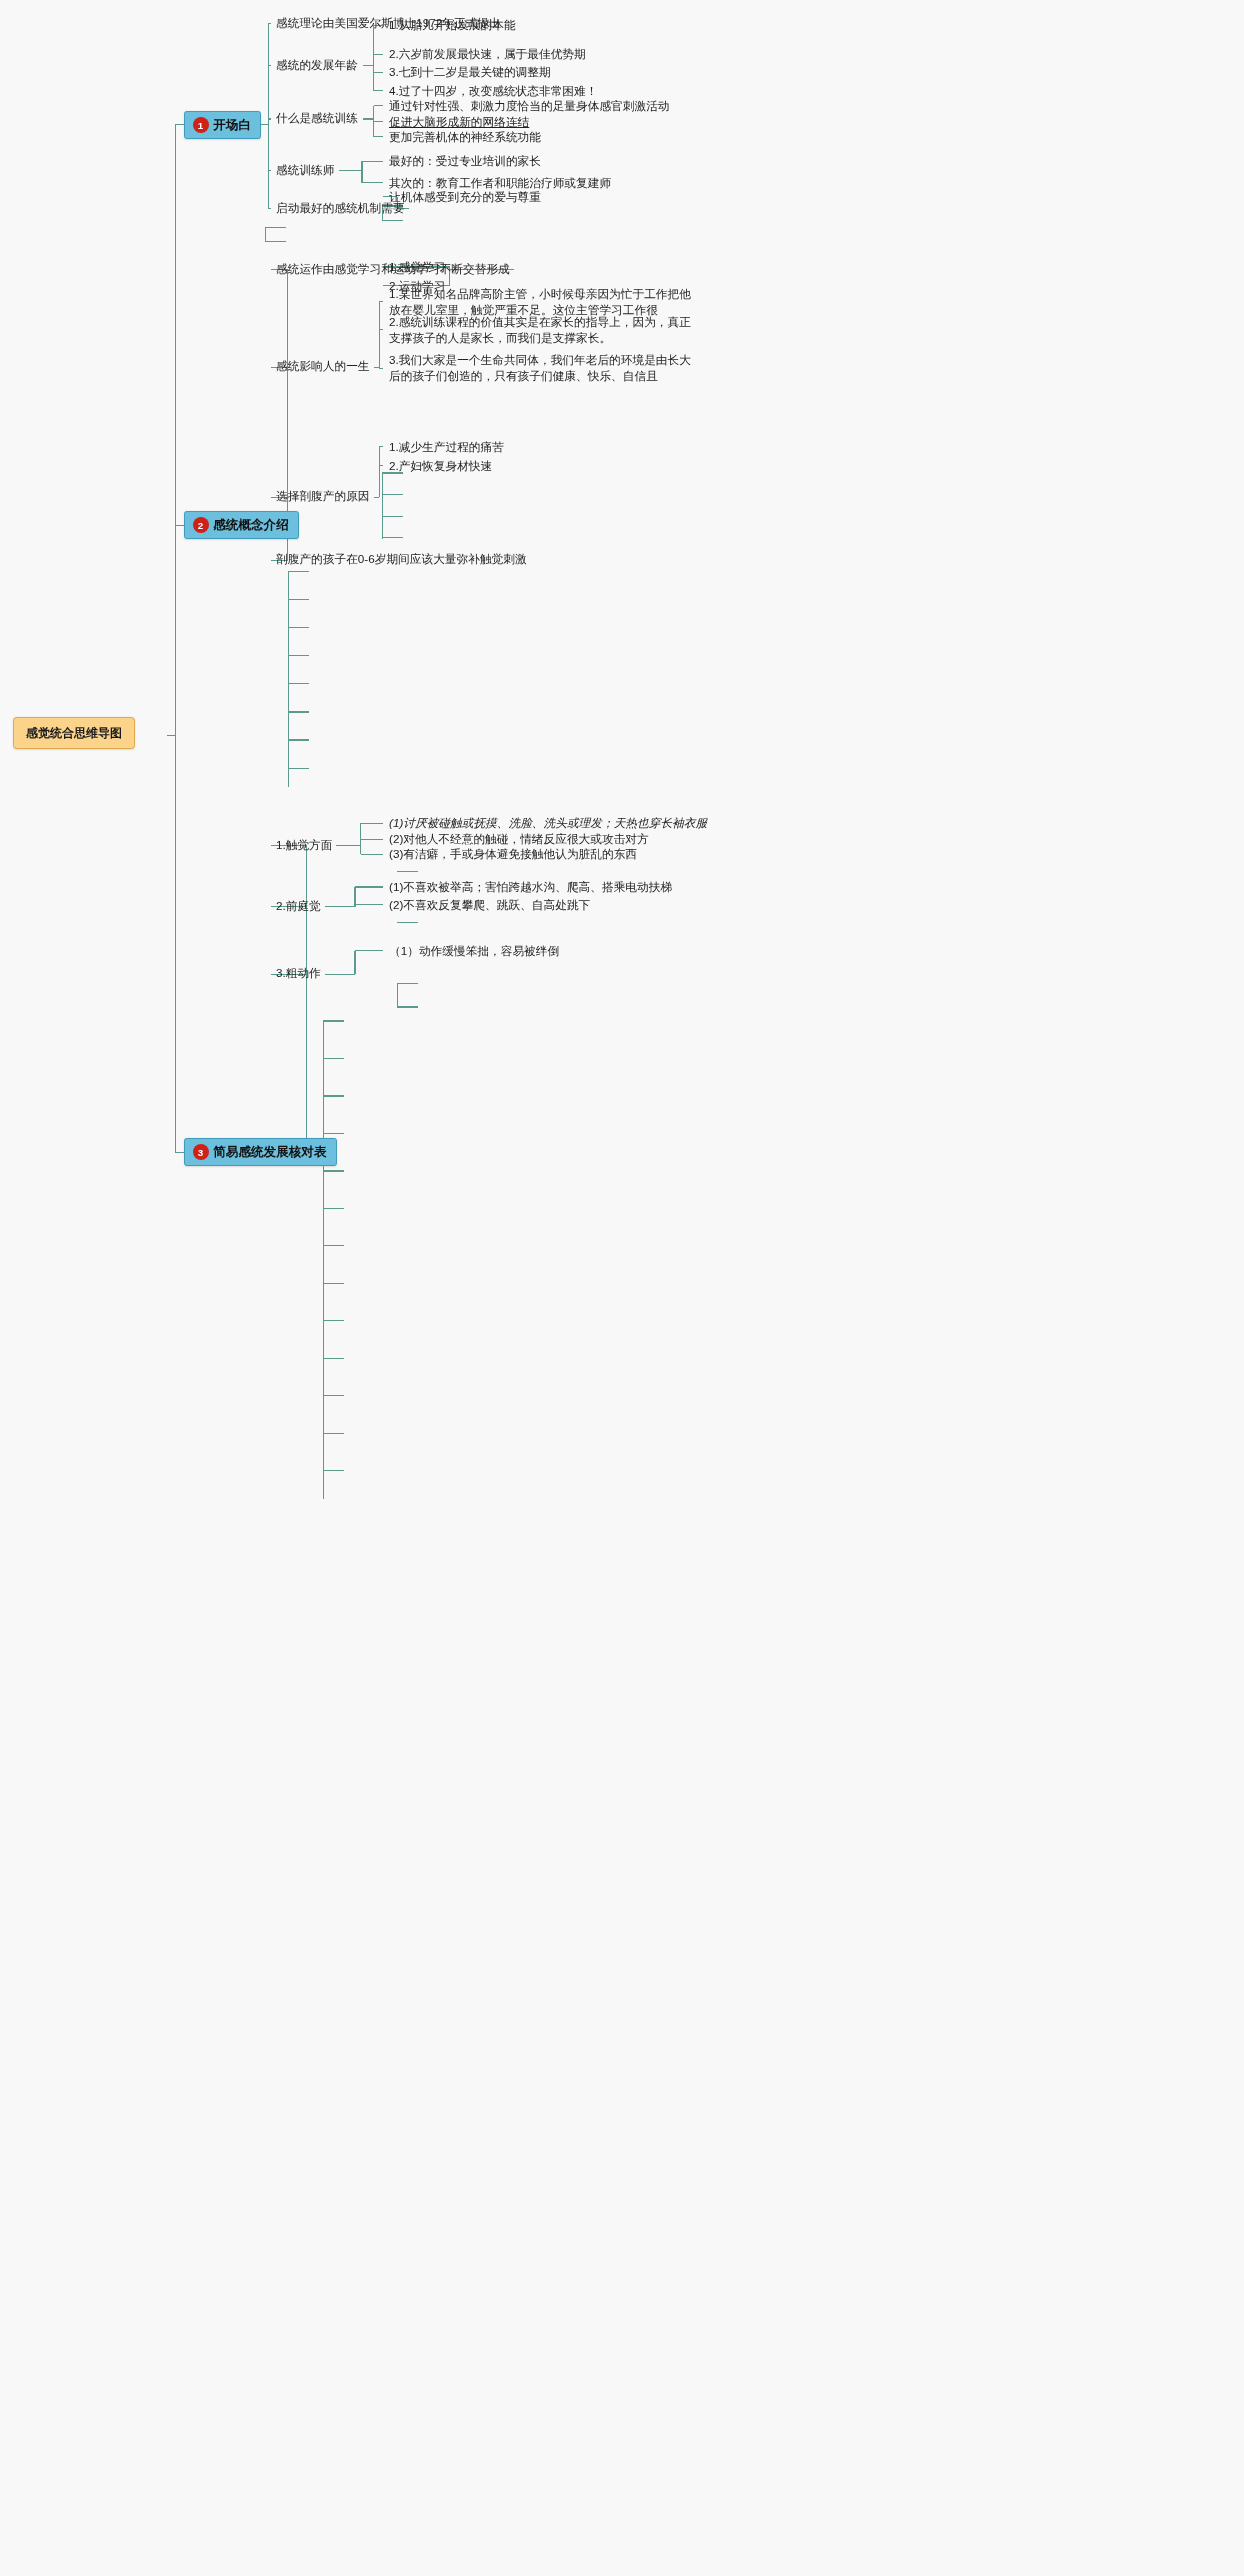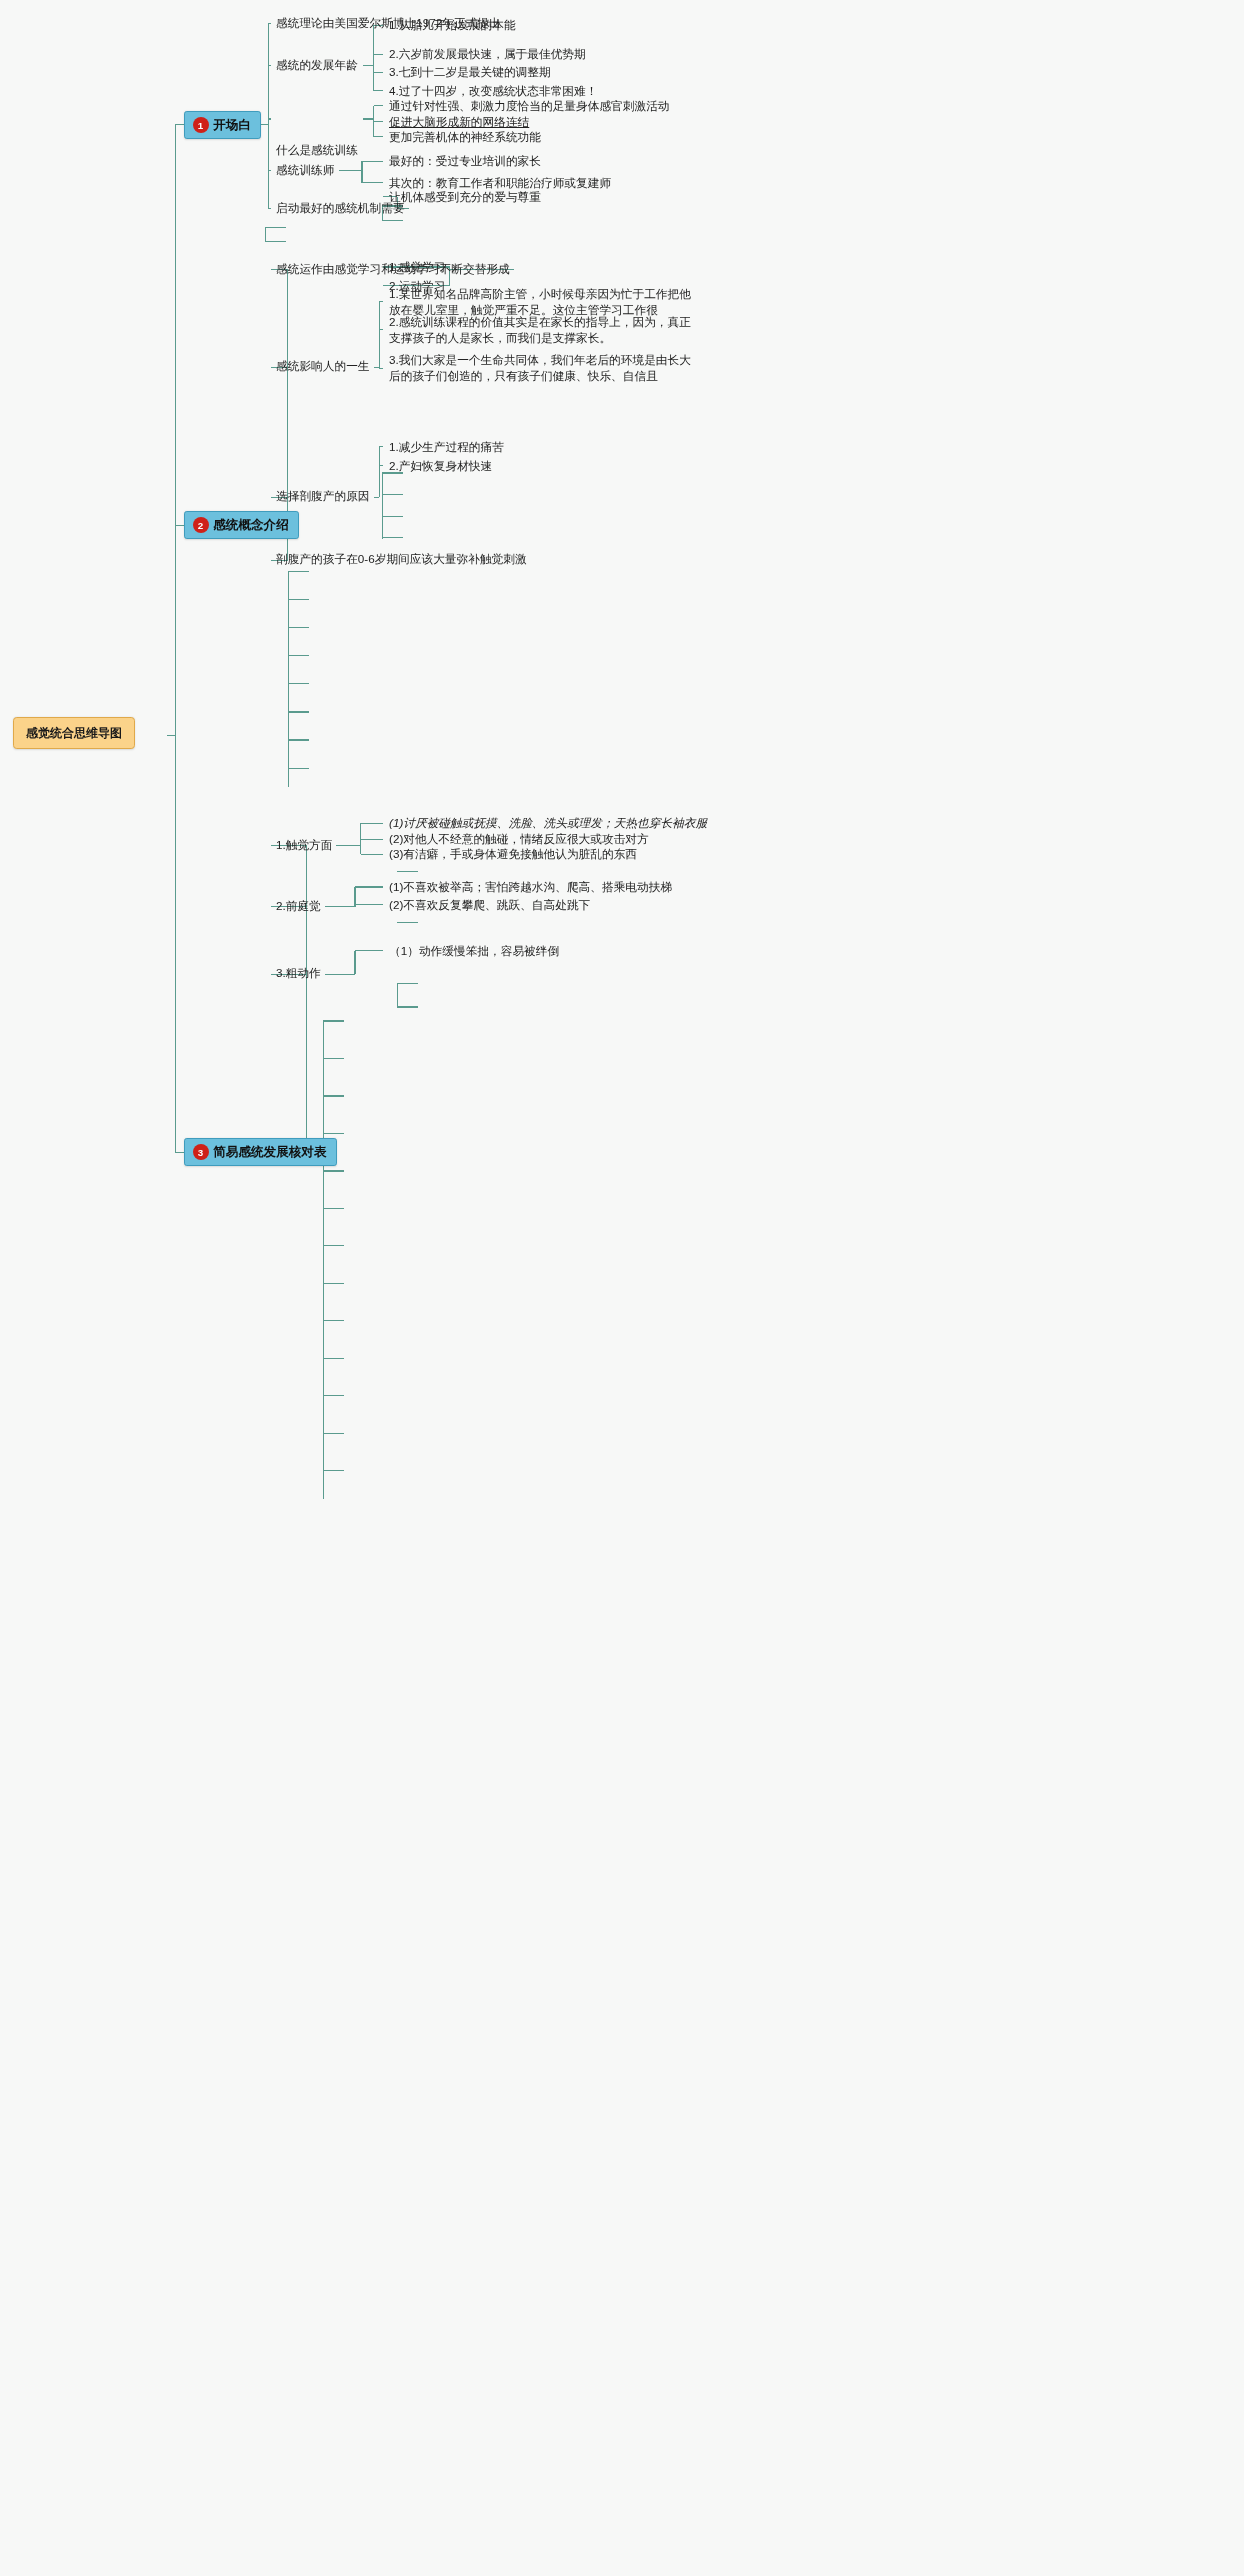--- a/index.html
+++ b/index.html
@@ -155,21 +155,21 @@
     <div class="l1-box" style="left: 184px; top: 111px;">
       <span class="badge">1</span>
       <span class="l1-label">开场白</span>
     </div>
     <div class="l2-text" style="left: 276px; top: 15.5px;">感统理论由美国爱尔斯博士1972年正式提出</div>
     <div class="l2-text" style="left: 276px; top: 58px;">感统的发展年龄</div>
     <div class="leaf-text" style="left: 389px; width: 244px; top: 17.3px;">1.从胎儿开始发展的本能</div>
     <div class="leaf-text" style="left: 389px; width: 272px; top: 46px;">2.六岁前发展最快速，属于最佳优势期</div>
     <div class="leaf-text" style="left: 389px; width: 234px; top: 64px;">3.七到十二岁是最关键的调整期</div>
     <div class="leaf-text" style="left: 389px; width: 281px; top: 83px;">4.过了十四岁，改变感统状态非常困难！</div>
-    <div class="l2-text" style="left: 276px; top: 111px; margin-top: 32px;">什么是感统训练</div>
+    <div class="l2-text" style="left: 276px; top: 111px;">什么是感统训练</div>
     <div class="leaf-text" style="left: 389px; width: 309px; top: 98px;">通过针对性强、刺激力度恰当的足量身体感官刺激活动</div>
     <div class="leaf-text" style="left: 389px; width: 234px; top: 114px; text-decoration: underline;">促进大脑形成新的网络连结</div>
     <div class="leaf-text" style="left: 389px; width: 244px; top: 129px;">更加完善机体的神经系统功能</div>
     <div class="l2-text" style="left: 276px; top: 163px;">感统训练师</div>
     <div class="leaf-text" style="left: 389px; width: 244px; top: 153px;">最好的：受过专业培训的家长</div>
     <div class="leaf-text" style="left: 389px; width: 300px; top: 175px;">其次的：教育工作者和职能治疗师或复建师</div>
     <div class="l2-text" style="left: 276px; top: 201px;">启动最好的感统机制需要</div>
     <div class="leaf-text" style="left: 389px; width: 234px; top: 189px;">让机体感受到充分的爱与尊重</div>
     <div class="l1-box" style="left: 184px; top: 511px;">
       <span class="badge">2</span>

